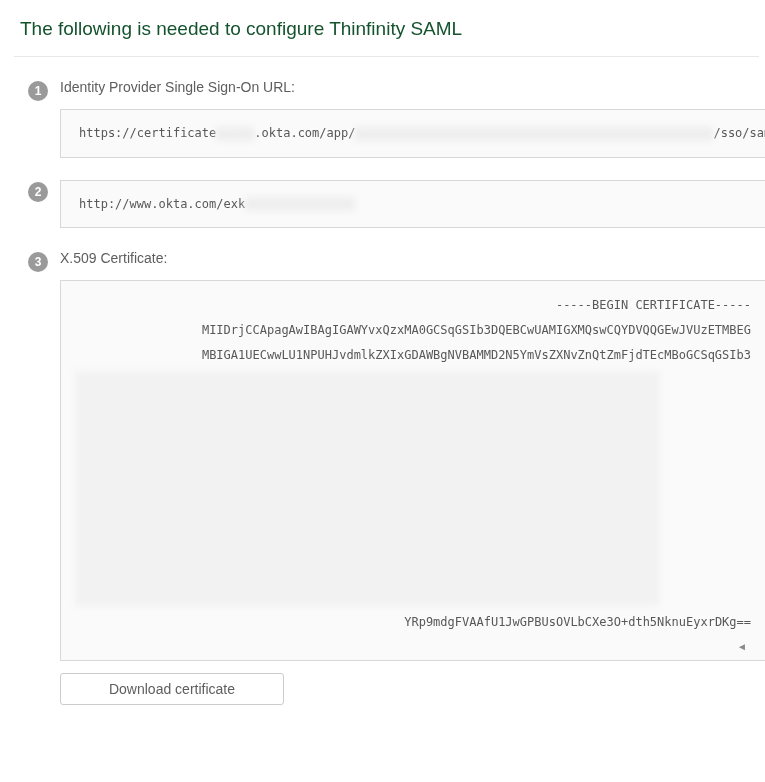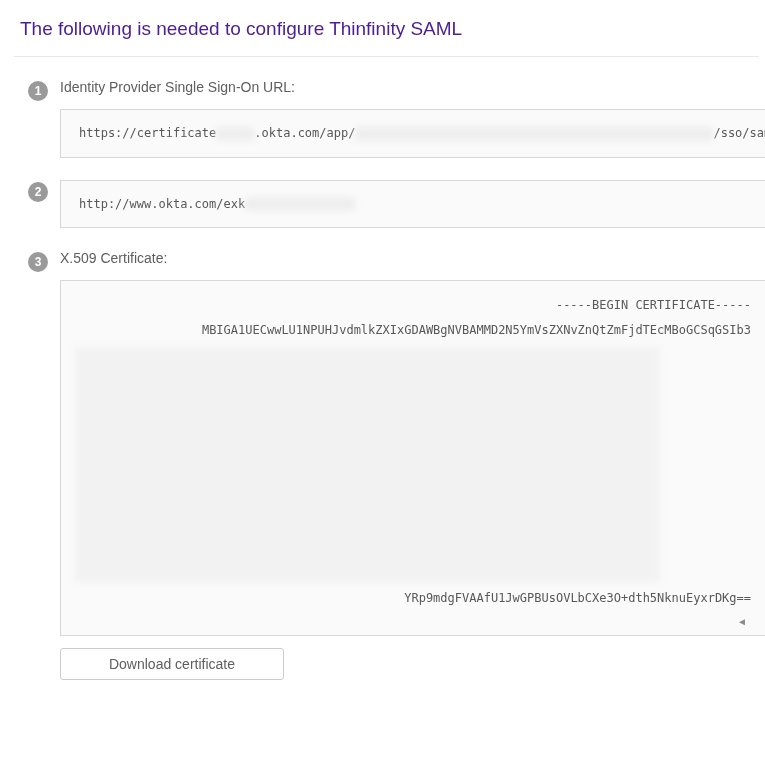--- a/index.html
+++ b/index.html
@@ -7,21 +7,21 @@
     margin: 0;
     padding: 8px 0 0 8px;
     font-family: -apple-system, "Segoe UI", "Helvetica Neue", Arial, sans-serif;
     background: #ffffff;
     color: #5e5e5e;
     width: 765px;
   }
   .page-title {
     font-size: 19px;
     font-weight: 300;
-    color: #4c1d95;
+    color: #14532d;
     padding: 10px 6px 16px 6px;
     border-bottom: 1px solid #e8e8e8;
     margin: 0 6px 0 6px;
   }
   .section {
     display: flex;
     align-items: flex-start;
     margin-top: 22px;
     padding-left: 20px;
   }
@@ -133,20 +133,21 @@
     <div class="codebox"><span>http://www.okta.com/exk</span><span class="inline-blur" style="width:110px"></span></div>
   </div>
 </div>
 
 <div class="section">
   <div class="numcircle">3</div>
   <div class="section-body">
     <div class="section-label">X.509 Certificate:</div>
     <div class="certbox">
 <pre class="certpre">-----BEGIN CERTIFICATE-----</pre>
+<pre class="certpre">MIIDrjCCApagAwIBAgIGAWYvxQzxMA0GCSqGSIb3DQEBCwUAMIGXMQswCQYDVQQGEwJVUzETMBEG</pre>
 <pre class="certpre">MBIGA1UECwwLU1NPUHJvdmlkZXIxGDAWBgNVBAMMD2N5YmVsZXNvZnQtZmFjdTEcMBoGCSqGSIb3</pre>
 <div class="cert-blur"></div>
 <pre class="certpre" style="margin-top:8px">YRp9mdgFVAAfU1JwGPBUsOVLbCXe3O+dth5NknuEyxrDKg==</pre>
 <div class="scroll-left">◄</div>
     </div>
   </div>
 </div>
 
 <div class="download-wrap">
   <button class="download-btn">Download certificate</button>

